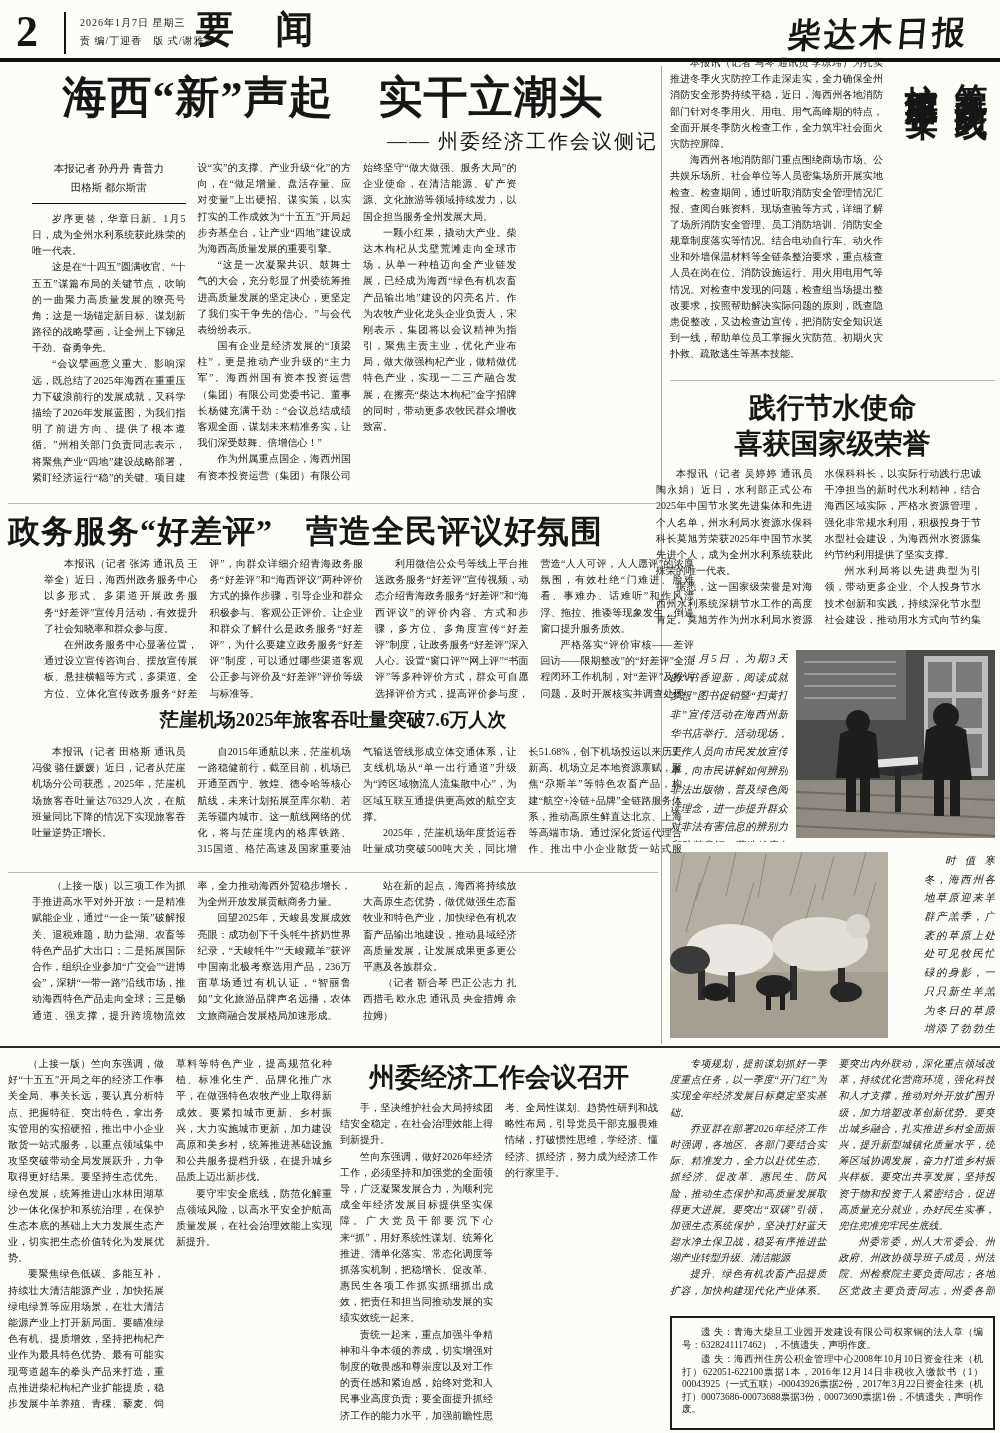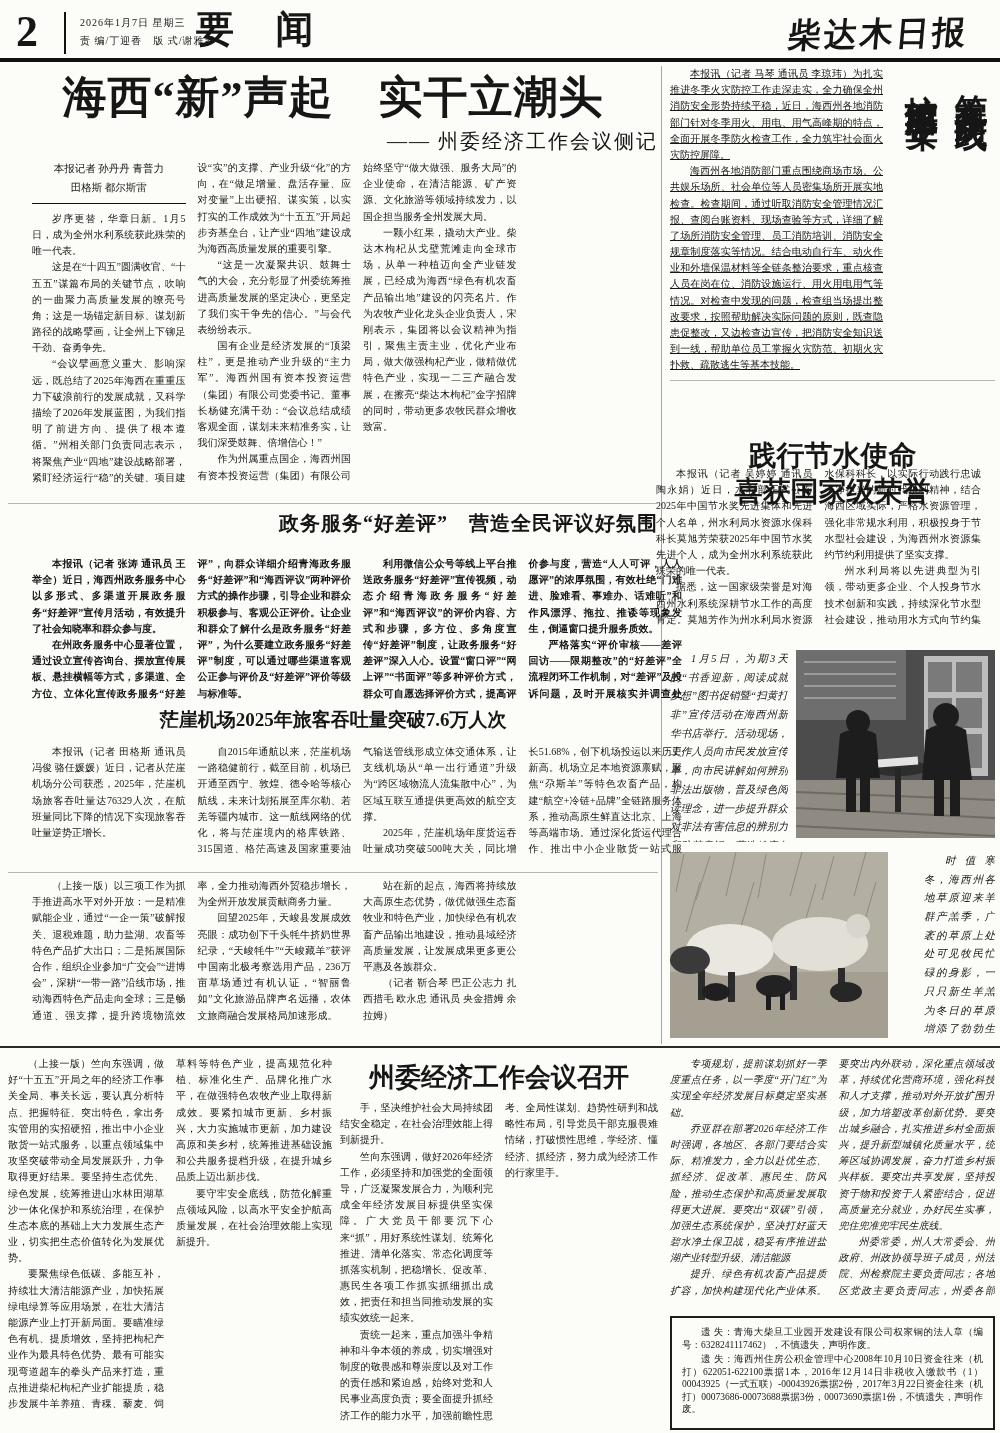--- a/index.html
+++ b/index.html
@@ -10,24 +10,24 @@
   .pagenum{font-size:44px;font-weight:700;line-height:1;}
   .hdr-bar{width:2px;background:#111;}
   .hdr-meta{font-size:10px;line-height:1.8;letter-spacing:1px;}
   .section-title{font-size:38px;font-weight:700;letter-spacing:16px;line-height:1;white-space:nowrap;}
   .masthead{font-size:33px;font-weight:900;transform:skewX(-6deg) rotate(-1deg);letter-spacing:3px;white-space:nowrap;}
   .rule-thick{background:#111;}
   .rule-thin{background:#b9b7b0;}
   
   .h-main{font-size:44px;font-weight:900;text-align:center;line-height:1.1;letter-spacing:1px;white-space:nowrap;font-family:Liberation Serif, serif;}
   .h-sub{font-size:20px;font-weight:400;text-align:right;letter-spacing:2px;}
-  .h-mid{font-size:20px;font-weight:900;text-align:right;white-space:nowrap;letter-spacing:1px;}
+  .h-mid{font-size:32px;font-weight:900;text-align:left;white-space:nowrap;letter-spacing:1px;}
   .h-air{font-size:19px;font-weight:900;text-align:center;white-space:nowrap;}
   .h-meet{font-size:26px;font-weight:900;text-align:center;white-space:nowrap;}
-  .h-water{font-size:28px;font-weight:900;text-align:center;line-height:1.3;margin-top:48px;}
+  .h-water{font-size:28px;font-weight:900;text-align:center;line-height:1.3;}
   
   .body-text{font-size:10px;line-height:1.62;text-align:justify;overflow:hidden;}
   .body-text p{margin:0;text-indent:2em;}
   .cols-4{column-count:4;column-gap:12px;column-fill:auto;height:100%;margin-left:24px;}
   .cols-2{column-count:2;column-gap:12px;column-fill:auto;height:100%;}
   .byline{text-align:center;font-size:10.5px;line-height:1.8;padding-bottom:5px;margin-bottom:7px;border-bottom:1.5px solid #111;}
   .vhead{float:right;width:102px;height:270px;margin:2px 0 10px 10px;
          writing-mode:vertical-rl;font-size:33px;font-weight:900;letter-spacing:4px;line-height:1.5;}
   .vhead span{display:block;}
   .caption{font-size:10.5px;line-height:1.78;text-align:justify;font-style:italic;overflow:hidden;}
@@ -63,21 +63,21 @@
     </div>
   <p>岁序更替，华章日新。1月5日，成为全州水利系统获此殊荣的唯一代表。</p>
       <p>这是在“十四五”圆满收官、“十五五”谋篇布局的关键节点，吹响的一曲聚力高质量发展的嘹亮号角；这是一场锚定新目标、谋划新路径的战略擘画，让全州上下铆足干劲、奋勇争先。</p>
       <p>“会议擘画意义重大、影响深远，既总结了2025年海西在重重压力下破浪前行的发展成就，又科学描绘了2026年发展蓝图，为我们指明了前进方向、提供了根本遵循。”州相关部门负责同志表示，将聚焦产业“四地”建设战略部署，紧盯经济运行“稳”的关键、项目建设“实”的支撑、产业升级“化”的方向，在“做足增量、盘活存量、应对变量”上出硬招、谋实策，以实打实的工作成效为“十五五”开局起步夯基垒台，让产业“四地”建设成为海西高质量发展的重要引擎。</p>
       <p>“这是一次凝聚共识、鼓舞士气的大会，充分彰显了州委统筹推进高质量发展的坚定决心，更坚定了我们实干争先的信心。”与会代表纷纷表示。</p>
       <p>国有企业是经济发展的“顶梁柱”，更是推动产业升级的“主力军”。海西州国有资本投资运营（集团）有限公司党委书记、董事长杨健充满干劲：“会议总结成绩客观全面，谋划未来精准务实，让我们深受鼓舞、倍增信心！”</p>
       <p>作为州属重点国企，海西州国有资本投资运营（集团）有限公司始终坚守“做大做强、服务大局”的企业使命，在清洁能源、矿产资源、文化旅游等领域持续发力，以国企担当服务全州发展大局。</p>
       <p>一颗小红果，撬动大产业。柴达木枸杞从戈壁荒滩走向全球市场，从单一种植迈向全产业链发展，已经成为海西“绿色有机农畜产品输出地”建设的闪亮名片。作为农牧产业化龙头企业负责人，宋刚表示，集团将以会议精神为指引，聚焦主责主业，优化产业布局，做大做强枸杞产业，做精做优特色产业，实现一二三产融合发展，在擦亮“柴达木枸杞”金字招牌的同时，带动更多农牧民群众增收致富。</p>
     </div>
 
-  <div class="abs body-text" style="left:670px;top:66px;width:325px;height:308px;text-decoration:underline;">
+  <div class="abs body-text" style="left:670px;top:55px;width:325px;height:308px;">
     <div class="vhead">
       <span>筑牢冬季防火线</span>
       <span>护航海西平安年</span>
     </div>
   <p>本报讯（记者 马琴 通讯员 李琼玮）为扎实推进冬季火灾防控工作走深走实，全力确保全州消防安全形势持续平稳，近日，海西州各地消防部门针对冬季用火、用电、用气高峰期的特点，全面开展冬季防火检查工作，全力筑牢社会面火灾防控屏障。</p>
       <p>海西州各地消防部门重点围绕商场市场、公共娱乐场所、社会单位等人员密集场所开展实地检查。检查期间，通过听取消防安全管理情况汇报、查阅台账资料、现场查验等方式，详细了解了场所消防安全管理、员工消防培训、消防安全规章制度落实等情况。结合电动自行车、动火作业和外墙保温材料等全链条整治要求，重点核查人员在岗在位、消防设施运行、用火用电用气等情况。对检查中发现的问题，检查组当场提出整改要求，按照帮助解决实际问题的原则，既查隐患促整改，又边检查边宣传，把消防安全知识送到一线，帮助单位员工掌握火灾防范、初期火灾扑救、疏散逃生等基本技能。</p>
       <p>此次检查有效消除了一批潜在火灾隐患，强化了各单位消防安全主体责任意识。海西州各地消防部门将紧盯冬季火灾高发态势，持续推进冬季防火检查工作，为辖区人民群众生命财产安全、全州社会大局和谐稳定筑牢坚实消防安全防线。</p>
     </div>
   <div class="abs rule-thin" style="left:670px;top:380px;width:325px;height:1px;"></div>
 
@@ -172,21 +172,21 @@
       </svg>
     </div>
     <div class="caption" style="flex:1;height:188px;margin-left:28px;">
         <p>时值寒冬，海西州各地草原迎来羊群产羔季，广袤的草原上处处可见牧民忙碌的身影，一只只新生羊羔为冬日的草原增添了勃勃生机。</p>
         <p>近年来，海西州立足牧业发展实际，大力培育发展羔羊经济，不仅有效加快了牧民的资金流转速度，更带动了广大牧民群众持续稳定增收。</p>
       </div>
   </div>
 
   <div class="abs rule-thin" style="left:8px;top:503px;width:650px;height:1px;"></div>
   <div class="abs h-mid" style="left:8px;top:510px;width:650px;">政务服务“好差评”　营造全民评议好氛围</div>
-  <div class="abs body-text cols-4" style="left:8px;top:556px;width:650px;height:146px;font-weight:bold;">
+  <div class="abs body-text cols-4" style="left:20px;top:556px;width:650px;height:146px;">
       <p>本报讯（记者 张涛 通讯员 王举全）近日，海西州政务服务中心以多形式、多渠道开展政务服务“好差评”宣传月活动，有效提升了社会知晓率和群众参与度。</p>
       <p>在州政务服务中心显著位置，通过设立宣传咨询台、摆放宣传展板、悬挂横幅等方式，多渠道、全方位、立体化宣传政务服务“好差评”，向群众详细介绍青海政务服务“好差评”和“海西评议”两种评价方式的操作步骤，引导企业和群众积极参与、客观公正评价。让企业和群众了解什么是政务服务“好差评”，为什么要建立政务服务“好差评”制度，可以通过哪些渠道客观公正参与评价及“好差评”评价等级与标准等。</p>
       <p>利用微信公众号等线上平台推送政务服务“好差评”宣传视频，动态介绍青海政务服务“好差评”和“海西评议”的评价内容、方式和步骤，多方位、多角度宣传“好差评”制度，让政务服务“好差评”深入人心。设置“窗口评”“网上评”“书面评”等多种评价方式，群众可自愿选择评价方式，提高评价参与度，营造“人人可评，人人愿评”的浓厚氛围，有效杜绝“门难进、脸难看、事难办、话难听”和作风漂浮、拖拉、推诿等现象发生，倒逼窗口提升服务质效。</p>
       <p>严格落实“评价审核——差评回访——限期整改”的“好差评”全流程闭环工作机制，对“差评”及投诉问题，及时开展核实并调查处理，按照“谁办理，谁负责”的原则督促整改，对整改结果进行回访。同时，加强数据分析研判，及时发现日常服务中存在的盲点、堵点、痛点，查找服务中的薄弱环节和问题所在，制定整改措施，优化办事流程，提升服务效率。截至目前，州本级累计收到企业和群众“好差评”评价2874万条，好评率100%。</p>
     </div>
 
   <div class="abs h-air" style="left:8px;top:707px;width:650px;">茫崖机场2025年旅客吞吐量突破7.6万人次</div>
   <div class="abs body-text cols-4" style="left:8px;top:744px;width:650px;height:124px;">
       <p>本报讯（记者 田格斯 通讯员 冯俊 骆任媛媛）近日，记者从茫崖机场分公司获悉，2025年，茫崖机场旅客吞吐量达76329人次，在航班量同比下降的情况下实现旅客吞吐量逆势正增长。</p>
       <p>自2015年通航以来，茫崖机场一路稳健前行，截至目前，机场已开通至西宁、敦煌、德令哈等核心航线，未来计划拓展至库尔勒、若羌等疆内城市。这一航线网络的优化，将与茫崖境内的格库铁路、315国道、格茫高速及国家重要油气输送管线形成立体交通体系，让支线机场从“单一出行通道”升级为“跨区域物流人流集散中心”，为区域互联互通提供更高效的航空支撑。</p>

